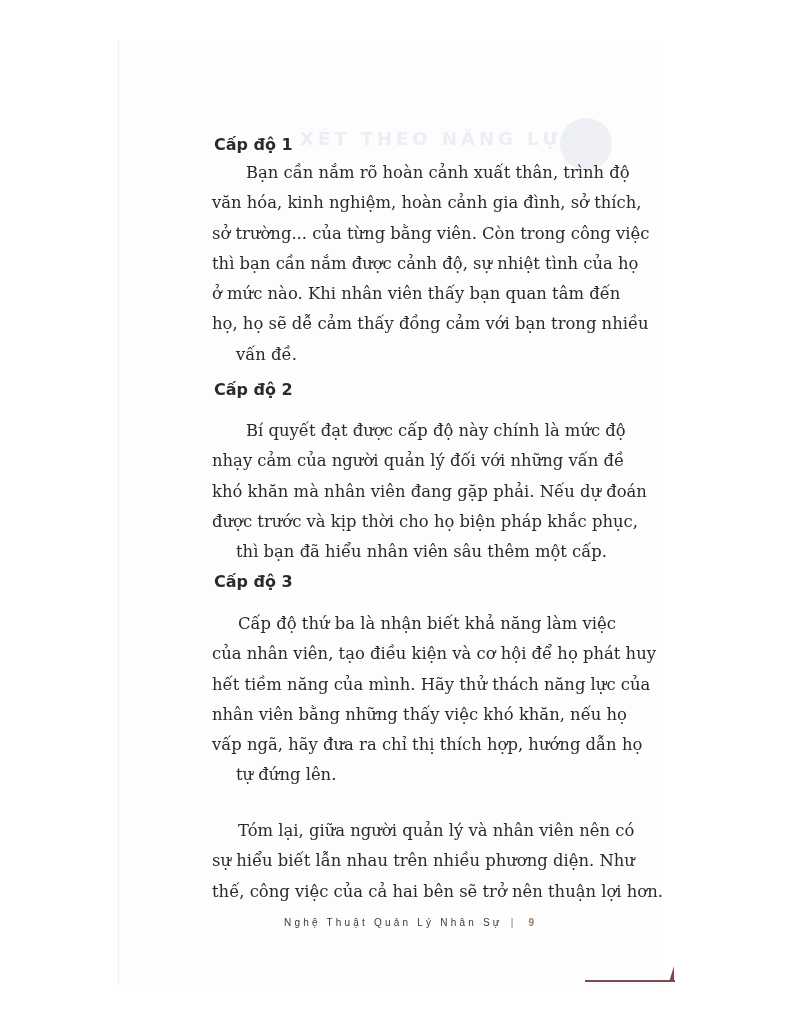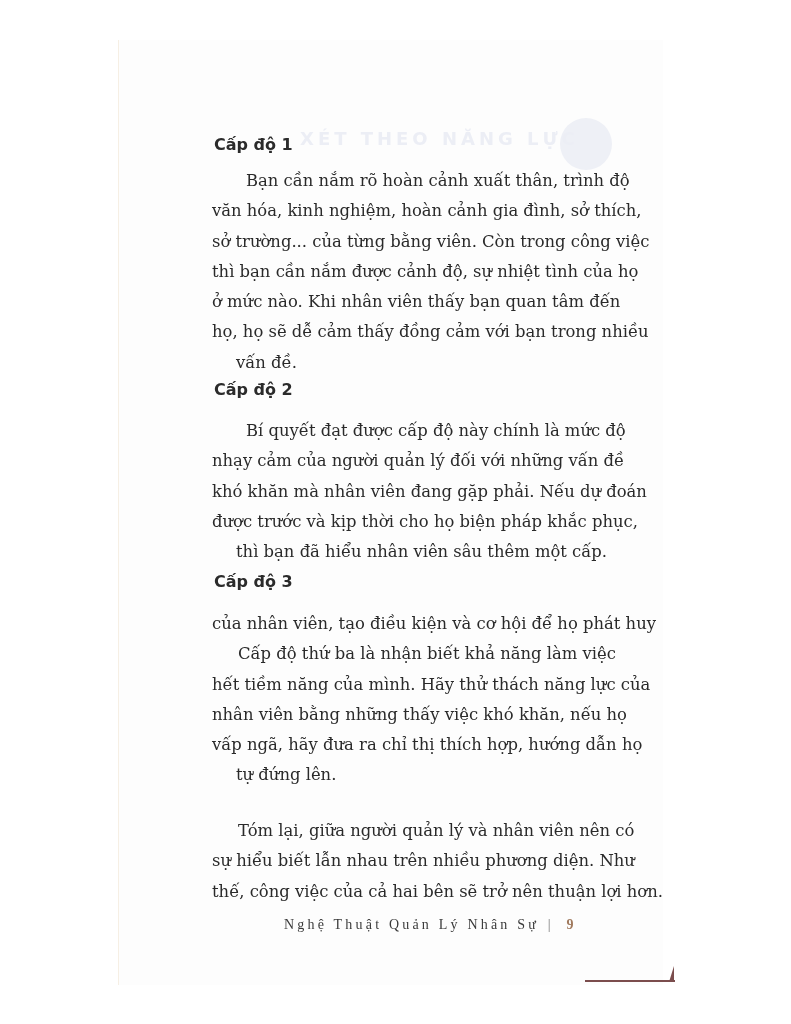--- a/index.html
+++ b/index.html
@@ -26,64 +26,64 @@
     }
     .para {
       position: absolute; left: 212px; width: 398px;
       font-family: "DejaVu Serif", serif; font-size: 16.4px; line-height: 30.3px; color: #2a2a2a;
       text-align: justify; text-indent: 0;
     }
     .para .line { display: block; white-space: nowrap; text-align-last: justify; }
     .para .line.last { text-align-last: left; margin-left: 24px; }
     .footer {
       position: absolute; left: 284px; top: 917px;
-      font-family: Liberation Serif, serif; font-size: 14px; letter-spacing: 3.2px; color: #3a3a3a;
+      font-family: Liberation Sans, sans-serif; font-size: 10px; letter-spacing: 3.2px; color: #3a3a3a;
       white-space: nowrap;
     }
     .footer .sep { color: #777; margin: 0 6px 0 2px; }
     .footer .pnum { color: #a07a5e; font-weight: bold; letter-spacing: 0; }
     .corner {
       position: absolute; left: 585px; top: 980px; width: 90px; height: 2px; background: #7b4d4d;
     }
     .corner-tip {
       position: absolute; left: 669px; top: 966px; width: 0; height: 0;
       border-left: 5px solid transparent; border-bottom: 16px solid #7b4d4d;
     }
   </style>
 </head>
 <body>
 
 <div class="page"></div>
 <div class="bleed-circle"></div>
 <div class="bleed-title">XÉT THEO NĂNG LỰC</div>
 
 <div class="heading" style="top:135px;">Cấp độ 1</div>
-<div class="para" style="top:166px;">
+<div class="para" style="top:158px;">
   <span class="line" style="padding-left:34px;">Bạn cần nắm rõ hoàn cảnh xuất thân, trình độ</span>
   <span class="line">văn hóa, kinh nghiệm, hoàn cảnh gia đình, sở thích,</span>
   <span class="line">sở trường... của từng bằng viên. Còn trong công việc</span>
   <span class="line">thì bạn cần nắm được cảnh độ, sự nhiệt tình của họ</span>
   <span class="line">ở mức nào. Khi nhân viên thấy bạn quan tâm đến</span>
   <span class="line">họ, họ sẽ dễ cảm thấy đồng cảm với bạn trong nhiều</span>
   <span class="line last">vấn đề.</span>
 </div>
 
 <div class="heading" style="top:380px;">Cấp độ 2</div>
 <div class="para" style="top:416px;">
   <span class="line" style="padding-left:34px;">Bí quyết đạt được cấp độ này chính là mức độ</span>
   <span class="line">nhạy cảm của người quản lý đối với những vấn đề</span>
   <span class="line">khó khăn mà nhân viên đang gặp phải. Nếu dự đoán</span>
   <span class="line">được trước và kịp thời cho họ biện pháp khắc phục,</span>
   <span class="line last">thì bạn đã hiểu nhân viên sâu thêm một cấp.</span>
 </div>
 
 <div class="heading" style="top:572px;">Cấp độ 3</div>
 <div class="para" style="top:609px;">
+  <span class="line" style="padding-left:26px;">Cấp độ thứ ba là nhận biết khả năng làm việc</span>
   <span class="line">của nhân viên, tạo điều kiện và cơ hội để họ phát huy</span>
-  <span class="line" style="padding-left:26px;">Cấp độ thứ ba là nhận biết khả năng làm việc</span>
   <span class="line">hết tiềm năng của mình. Hãy thử thách năng lực của</span>
   <span class="line">nhân viên bằng những thấy việc khó khăn, nếu họ</span>
   <span class="line">vấp ngã, hãy đưa ra chỉ thị thích hợp, hướng dẫn họ</span>
   <span class="line last">tự đứng lên.</span>
 </div>
 
 <div class="para" style="top:816px;">
   <span class="line" style="padding-left:26px;">Tóm lại, giữa người quản lý và nhân viên nên có</span>
   <span class="line">sự hiểu biết lẫn nhau trên nhiều phương diện. Như</span>
   <span class="line">thế, công việc của cả hai bên sẽ trở nên thuận lợi hơn.</span>

